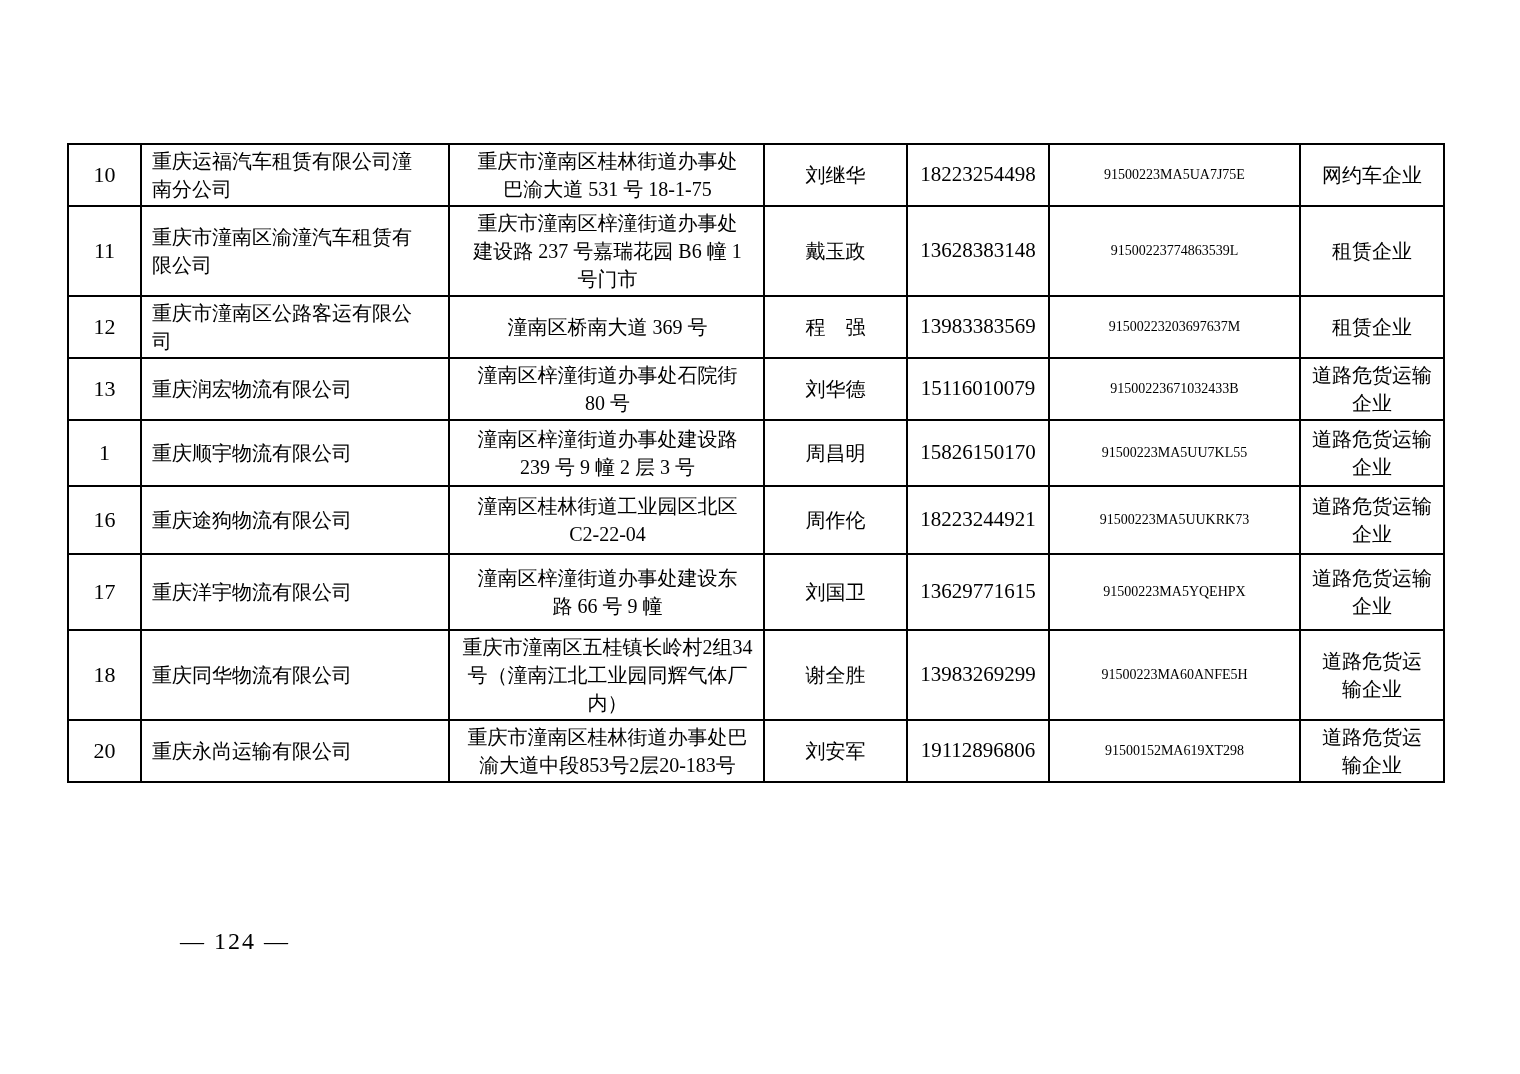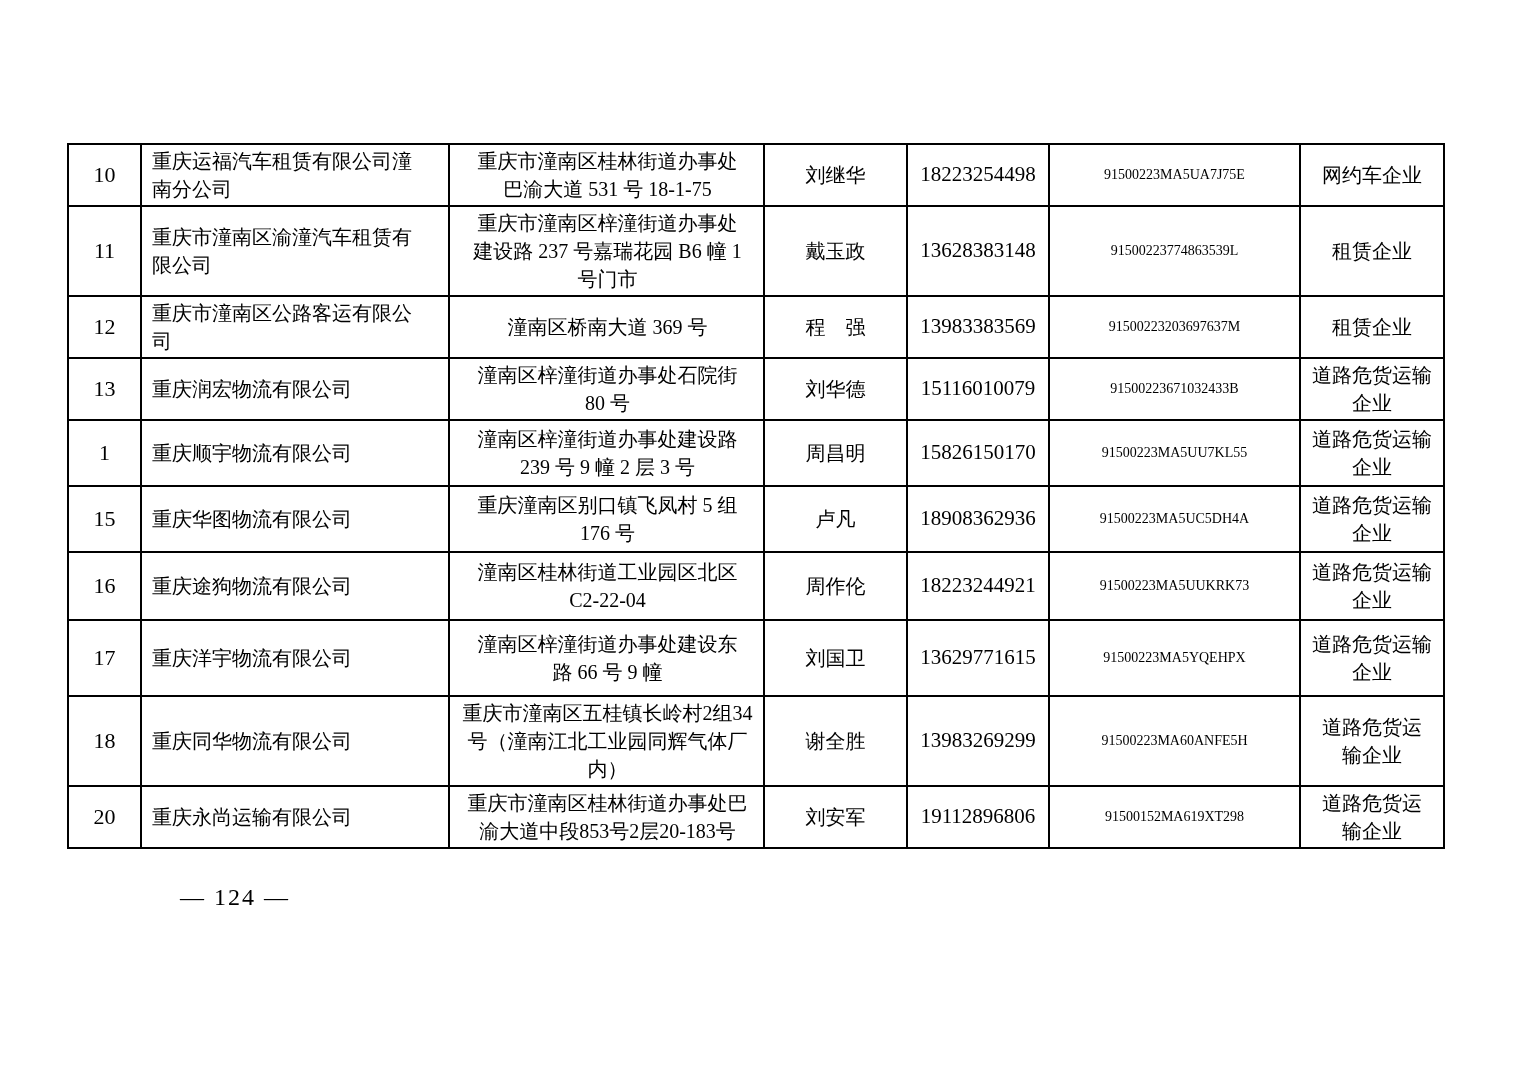--- a/index.html
+++ b/index.html
@@ -45,21 +45,21 @@
   td.c-comp { text-align: left; padding-left: 10px; }
   td.c-addr { text-align: center; padding-left: 8px;  }
   td.c-cont { text-align: center; }
   td.c-phon { text-align: center; font-size: 21px; }
   td.c-code { text-align: center; font-size: 14px; }
   td.c-type { text-align: center; border-radius: 13px; }
 
   .page-footer {
     position: absolute;
     left: 180px;
-    top: 884px;
+    top: 928px;
     font-size: 24px;
     letter-spacing: 2px;
     color: #000000;
   }
 </style>
 </head>
 <body>
 
 <div class="page">
 
@@ -122,31 +122,20 @@
         <td class="c-no">1</td>
         <td class="c-comp">重庆顺宇物流有限公司</td>
         <td class="c-addr">潼南区梓潼街道办事处建设路
 239 号 9 幢 2 层 3 号</td>
         <td class="c-cont">周昌明</td>
         <td class="c-phon">15826150170</td>
         <td class="c-code">91500223MA5UU7KL55</td>
         <td class="c-type">道路危货运输
 企业</td>
       </tr>
-      <tr style="height:66px;">
-        <td class="c-no">15</td>
-        <td class="c-comp">重庆华图物流有限公司</td>
-        <td class="c-addr">重庆潼南区别口镇飞凤村 5 组
-176 号</td>
-        <td class="c-cont">卢凡</td>
-        <td class="c-phon">18908362936</td>
-        <td class="c-code">91500223MA5UC5DH4A</td>
-        <td class="c-type">道路危货运输
-企业</td>
-      </tr>
       <tr style="height:68px;">
         <td class="c-no">16</td>
         <td class="c-comp">重庆途狗物流有限公司</td>
         <td class="c-addr">潼南区桂林街道工业园区北区
 C2-22-04</td>
         <td class="c-cont">周作伦</td>
         <td class="c-phon">18223244921</td>
         <td class="c-code">91500223MA5UUKRK73</td>
         <td class="c-type">道路危货运输
 企业</td>

